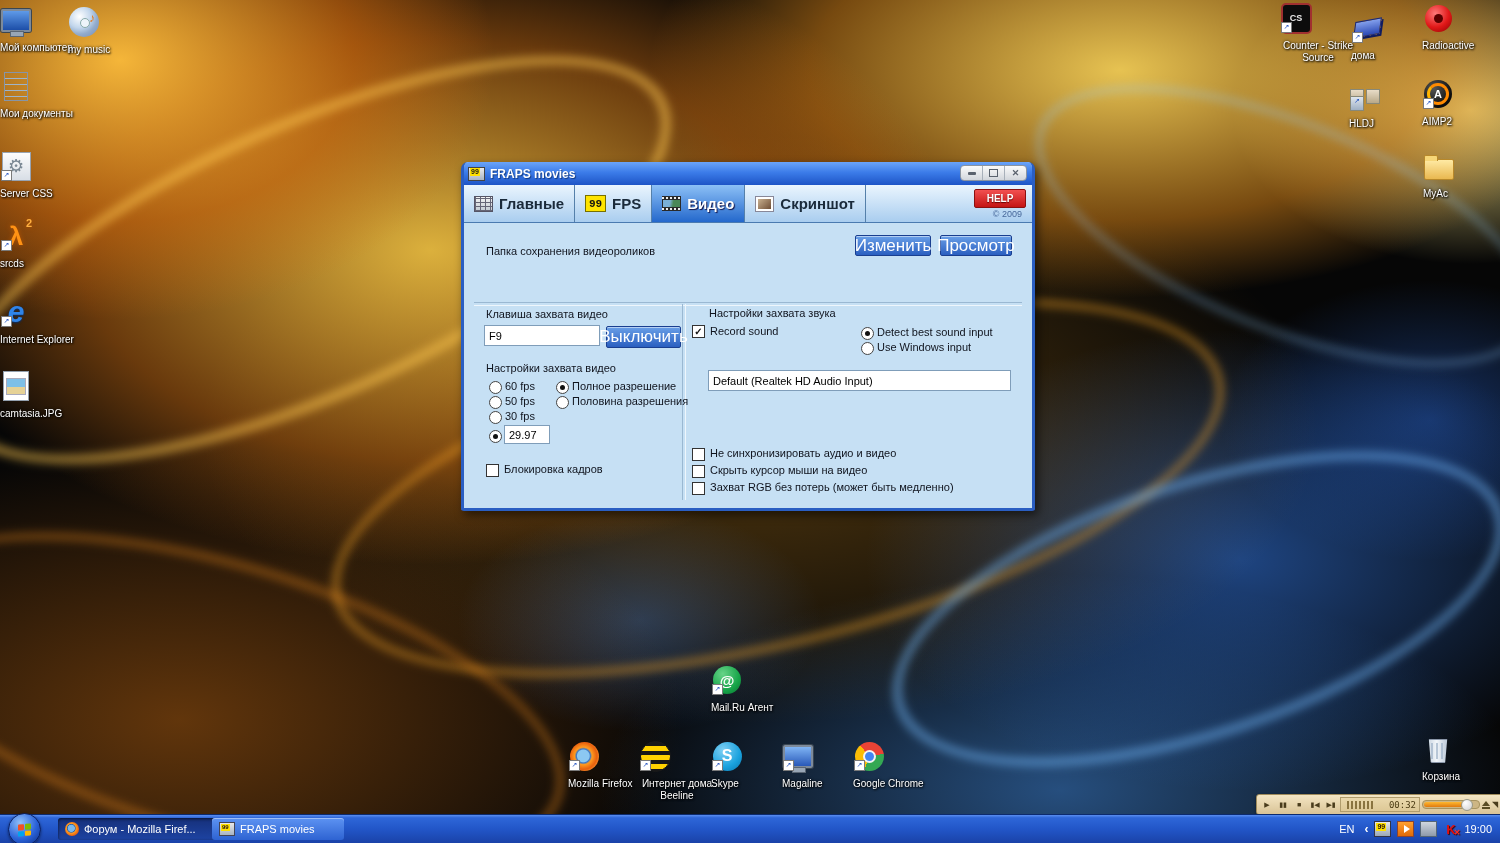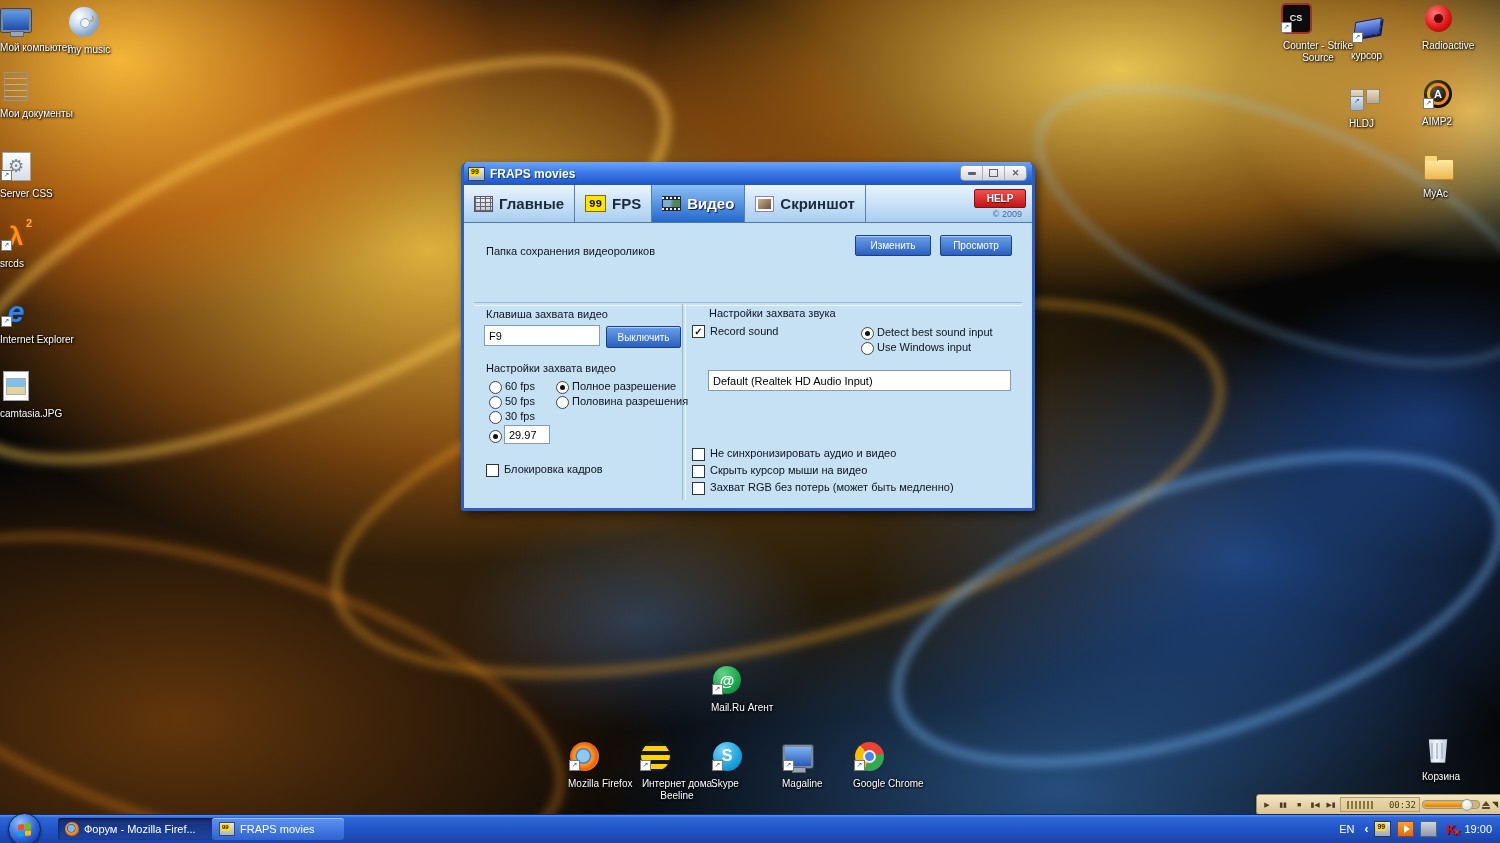--- a/index.html
+++ b/index.html
@@ -127,21 +127,21 @@
   .ti-film .frame{position:absolute;left:1px;right:1px;top:4px;bottom:4px;background:linear-gradient(100deg,#7ab0d8 40%,#4a8858 60%);}
   .ti-photo{width:17px;height:14px;background:#fff;border:1px solid #889;display:flex;align-items:center;justify-content:center;}
   .ti-photo .frame{width:13px;height:10px;background:linear-gradient(135deg,#c8b090,#6e4e36);}
   .helpbtn{position:absolute;right:6px;top:4px;width:50px;height:17px;border:1px solid #8a1010;border-radius:2px;
        background:linear-gradient(#f25050,#c41414);color:#fff;font-size:10px;font-weight:bold;
        display:flex;align-items:center;justify-content:center;cursor:pointer;text-shadow:0 1px 1px #600;}
   .copyright{position:absolute;right:10px;top:24px;font-size:9px;color:#47689b;}
 
   .content{position:absolute;left:0;top:60px;right:0;bottom:0;font-size:11px;color:#10141e;}
   .flabel{position:absolute;white-space:nowrap;}
-  .bluebtn{position:absolute;border:1px solid #1a3f90;border-radius:2px;color:#fff;font-size:10px;
+  .bluebtn{position:absolute;border:1px solid #1a3f90;border-radius:2px;color:#fff;font-size:17px;
        background:linear-gradient(#6aa0e8,#2a5fc0);display:flex;align-items:center;justify-content:center;
        cursor:pointer;box-shadow:inset 0 1px 0 rgba(255,255,255,.5);}
   .pathfield{position:absolute;border:1px solid #6a8a5a;box-shadow:0 0 0 1px #9ab;
        background:linear-gradient(#c9f0b2,#8fd878);display:flex;align-items:center;padding:0 5px;
        color:#1c3214;font-size:11px;}
   .txtfield{position:absolute;background:#fff;border:1px solid #7f9db9;display:flex;align-items:center;
        padding:0 4px;font-size:11px;color:#000;}
   .hline{position:absolute;height:2px;border-top:1px solid #9ab8d2;border-bottom:1px solid #eef6fc;}
   .vline{position:absolute;width:2px;border-left:1px solid #9ab8d2;border-right:1px solid #eef6fc;}
   .cb{position:absolute;width:11px;height:11px;background:#fff;border:1px solid #333;cursor:pointer;
@@ -264,21 +264,21 @@
       <div class="ic-cs">CS</div>
       <span class="sa"></span>
     </div>
   <div class="lbl">Counter - Strike Source</div>
 </div>
 <div class="dicon" style="left:1351px;top:12px">
   <div class="ic">
       <div class="ic-box3d"></div>
       <span class="sa"></span>
     </div>
-  <div class="lbl">курсор</div>
+  <div class="lbl">дома</div>
 </div>
 <div class="dicon" style="left:1422px;top:2px">
   <div class="ic">
       <div class="ic-radioactive"></div>
     </div>
   <div class="lbl">Radioactive</div>
 </div>
 <div class="dicon" style="left:1349px;top:80px">
   <div class="ic ic-hldj">
       <span></span>

